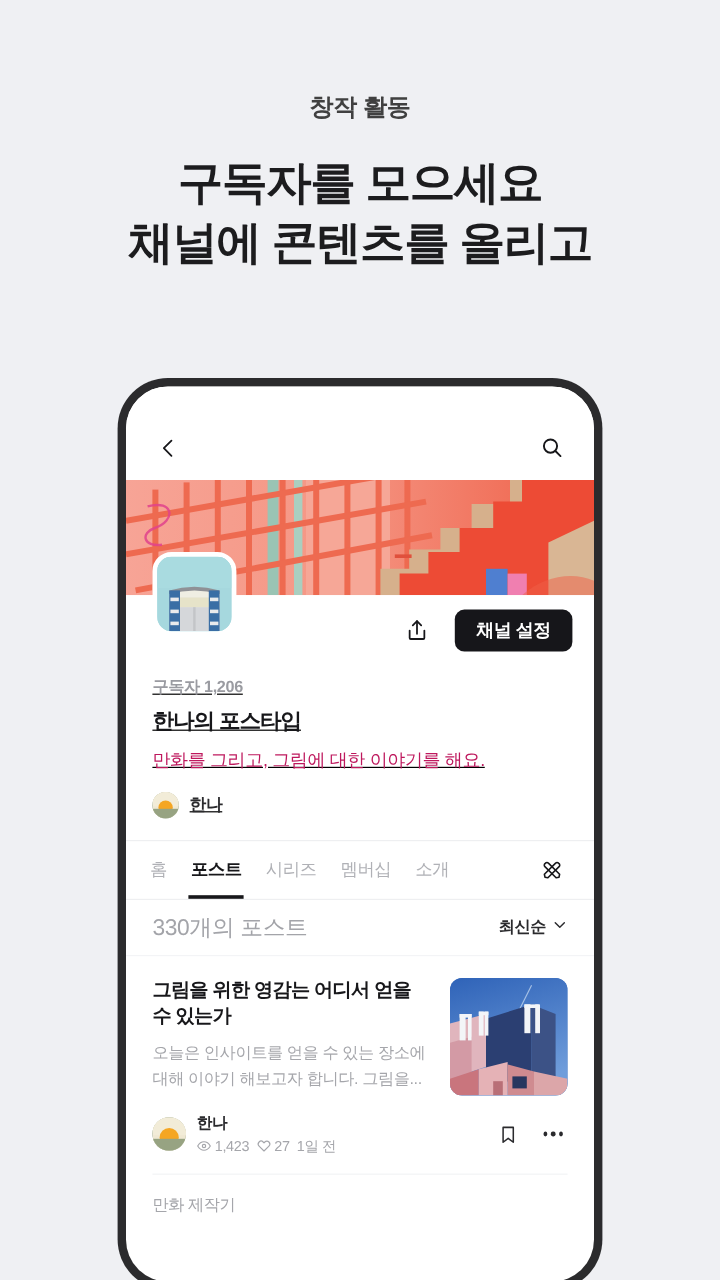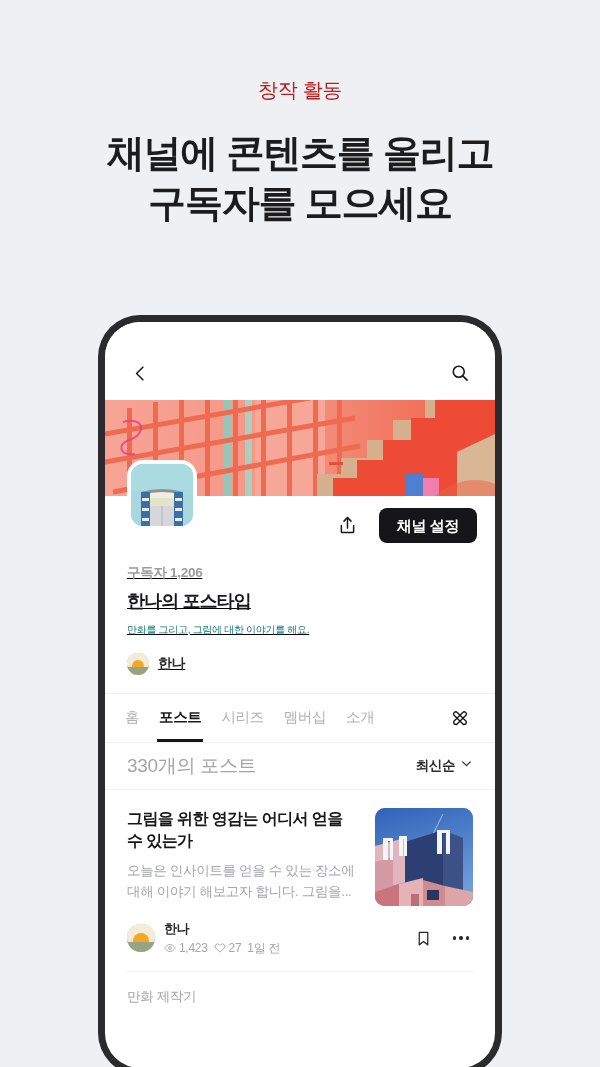--- a/index.html
+++ b/index.html
@@ -18,22 +18,22 @@
 
   
   .hero {
     width: 100%;
     padding-top: 78px;
     text-align: center;
     box-sizing: border-box;
   }
   .hero-eyebrow {
     font-size: 20px;
-    font-weight: 400;
-    color: #b91c1c;
+    font-weight: 700;
+    color: #404040;
     letter-spacing: -0.3px;
     margin: 0 0 26px 0;
     line-height: 1.2;
   }
   .hero-title {
     font-size: 38px;
     font-weight: 700;
     color: #1c1c1e;
     letter-spacing: -1.2px;
     line-height: 1.32;
@@ -170,22 +170,22 @@
   }
   .channel-name {
     font-size: 18px;
     font-weight: 700;
     color: #17171a;
     letter-spacing: -0.9px;
     margin: 0 0 10px 0;
     line-height: 1.2;
   }
   .channel-desc {
-    font-size: 10px;
-    color: #0f766e;
+    font-size: 15px;
+    color: #be185d;
     letter-spacing: -0.3px;
     margin: 0 0 16px 0;
     line-height: 1.4;
   }
   .owner-row {
     display: flex;
     align-items: center;
     gap: 9px;
     padding-bottom: 18px;
   }
@@ -409,22 +409,22 @@
     color: #a5a6ab;
     letter-spacing: -0.35px;
   }
 </style>
 </head>
 <body>
 
 <div class="hero">
   <div class="hero-eyebrow">창작 활동</div>
   <h1 class="hero-title">
+    <span class="line">구독자를 모으세요</span>
     <span class="line">채널에 콘텐츠를 올리고</span>
-    <span class="line">구독자를 모으세요</span>
   </h1>
 </div>
 
 <div class="phone-wrap">
   <div class="phone-frame">
     <div class="phone-screen">
 
       <div class="app-nav">
         <div class="nav-btn">
           <svg class="icon-svg" width="19" height="19" viewBox="0 0 24 24" fill="none" stroke="#17171a" stroke-width="1.9" stroke-linecap="round" stroke-linejoin="round">

